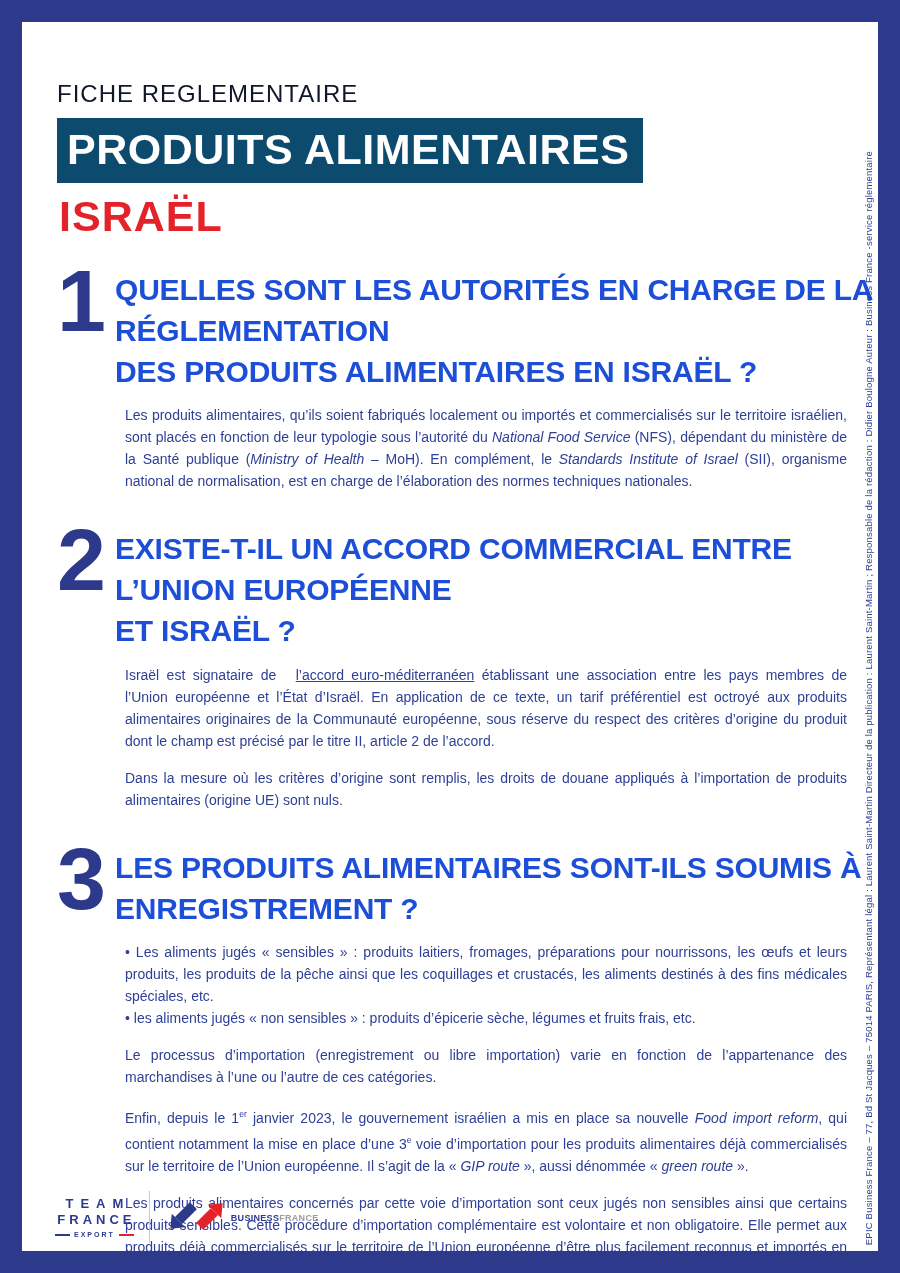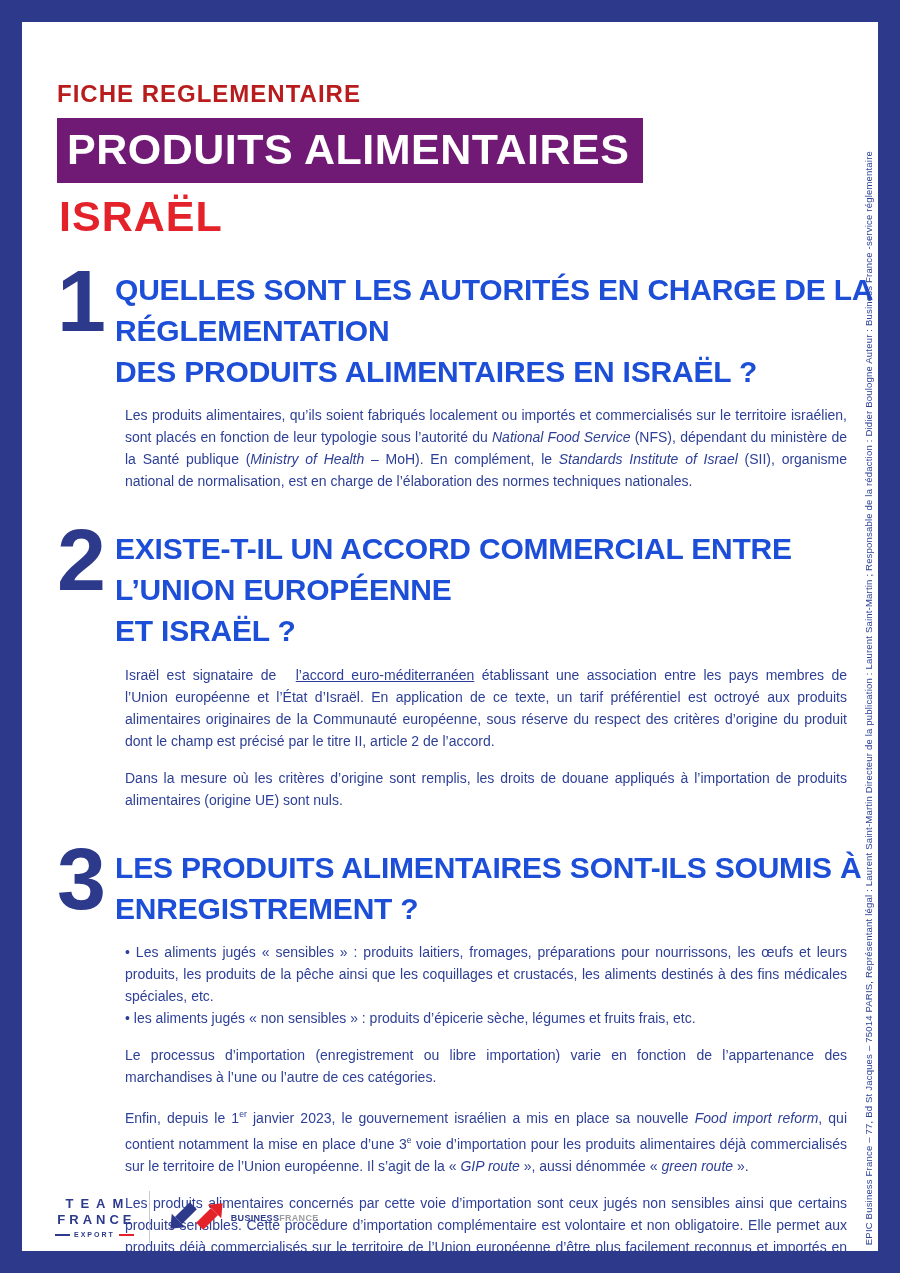--- a/index.html
+++ b/index.html
@@ -4,22 +4,22 @@
 <style>
   * { margin:0; padding:0; box-sizing:border-box; }
   html,body { width:900px; }
   body { font-family:"Liberation Sans", sans-serif; background:#fff; }
 
   .frame { width:900px; height:1273px; background:#2d3a8c; padding:22px; }
   .page  { position:relative; width:856px; height:1229px; background:#ffffff;
            padding:58px 0 0 35px; overflow:hidden; }
 
   
-  .kicker { font-size:24px; color:#b91c1c; letter-spacing:1px; font-weight:700; }
-  .band   { display:inline-block; background:#701a75; color:#fff; font-weight:bold;
+  .kicker { font-size:24px; color:#0f172a; letter-spacing:1px; font-weight:400; }
+  .band   { display:inline-block; background:#0c4a6e; color:#fff; font-weight:bold;
             font-size:43px; letter-spacing:0.5px; padding:7px 14px 9px 10px; margin-top:10px; }
   .country{ color:#e42229; font-weight:bold; font-size:43px; letter-spacing:1px;
             margin-top:9px; margin-left:2px; }
 
   
   .sections { margin-top:26px; }
   .qa { margin-top:34px; }
   .qa:first-child { margin-top:0; }
   .sec-head { display:flex; align-items:flex-start; }
   .sec-num  { color:#2d3a8c; font-weight:bold; font-size:88px; line-height:0.78;

